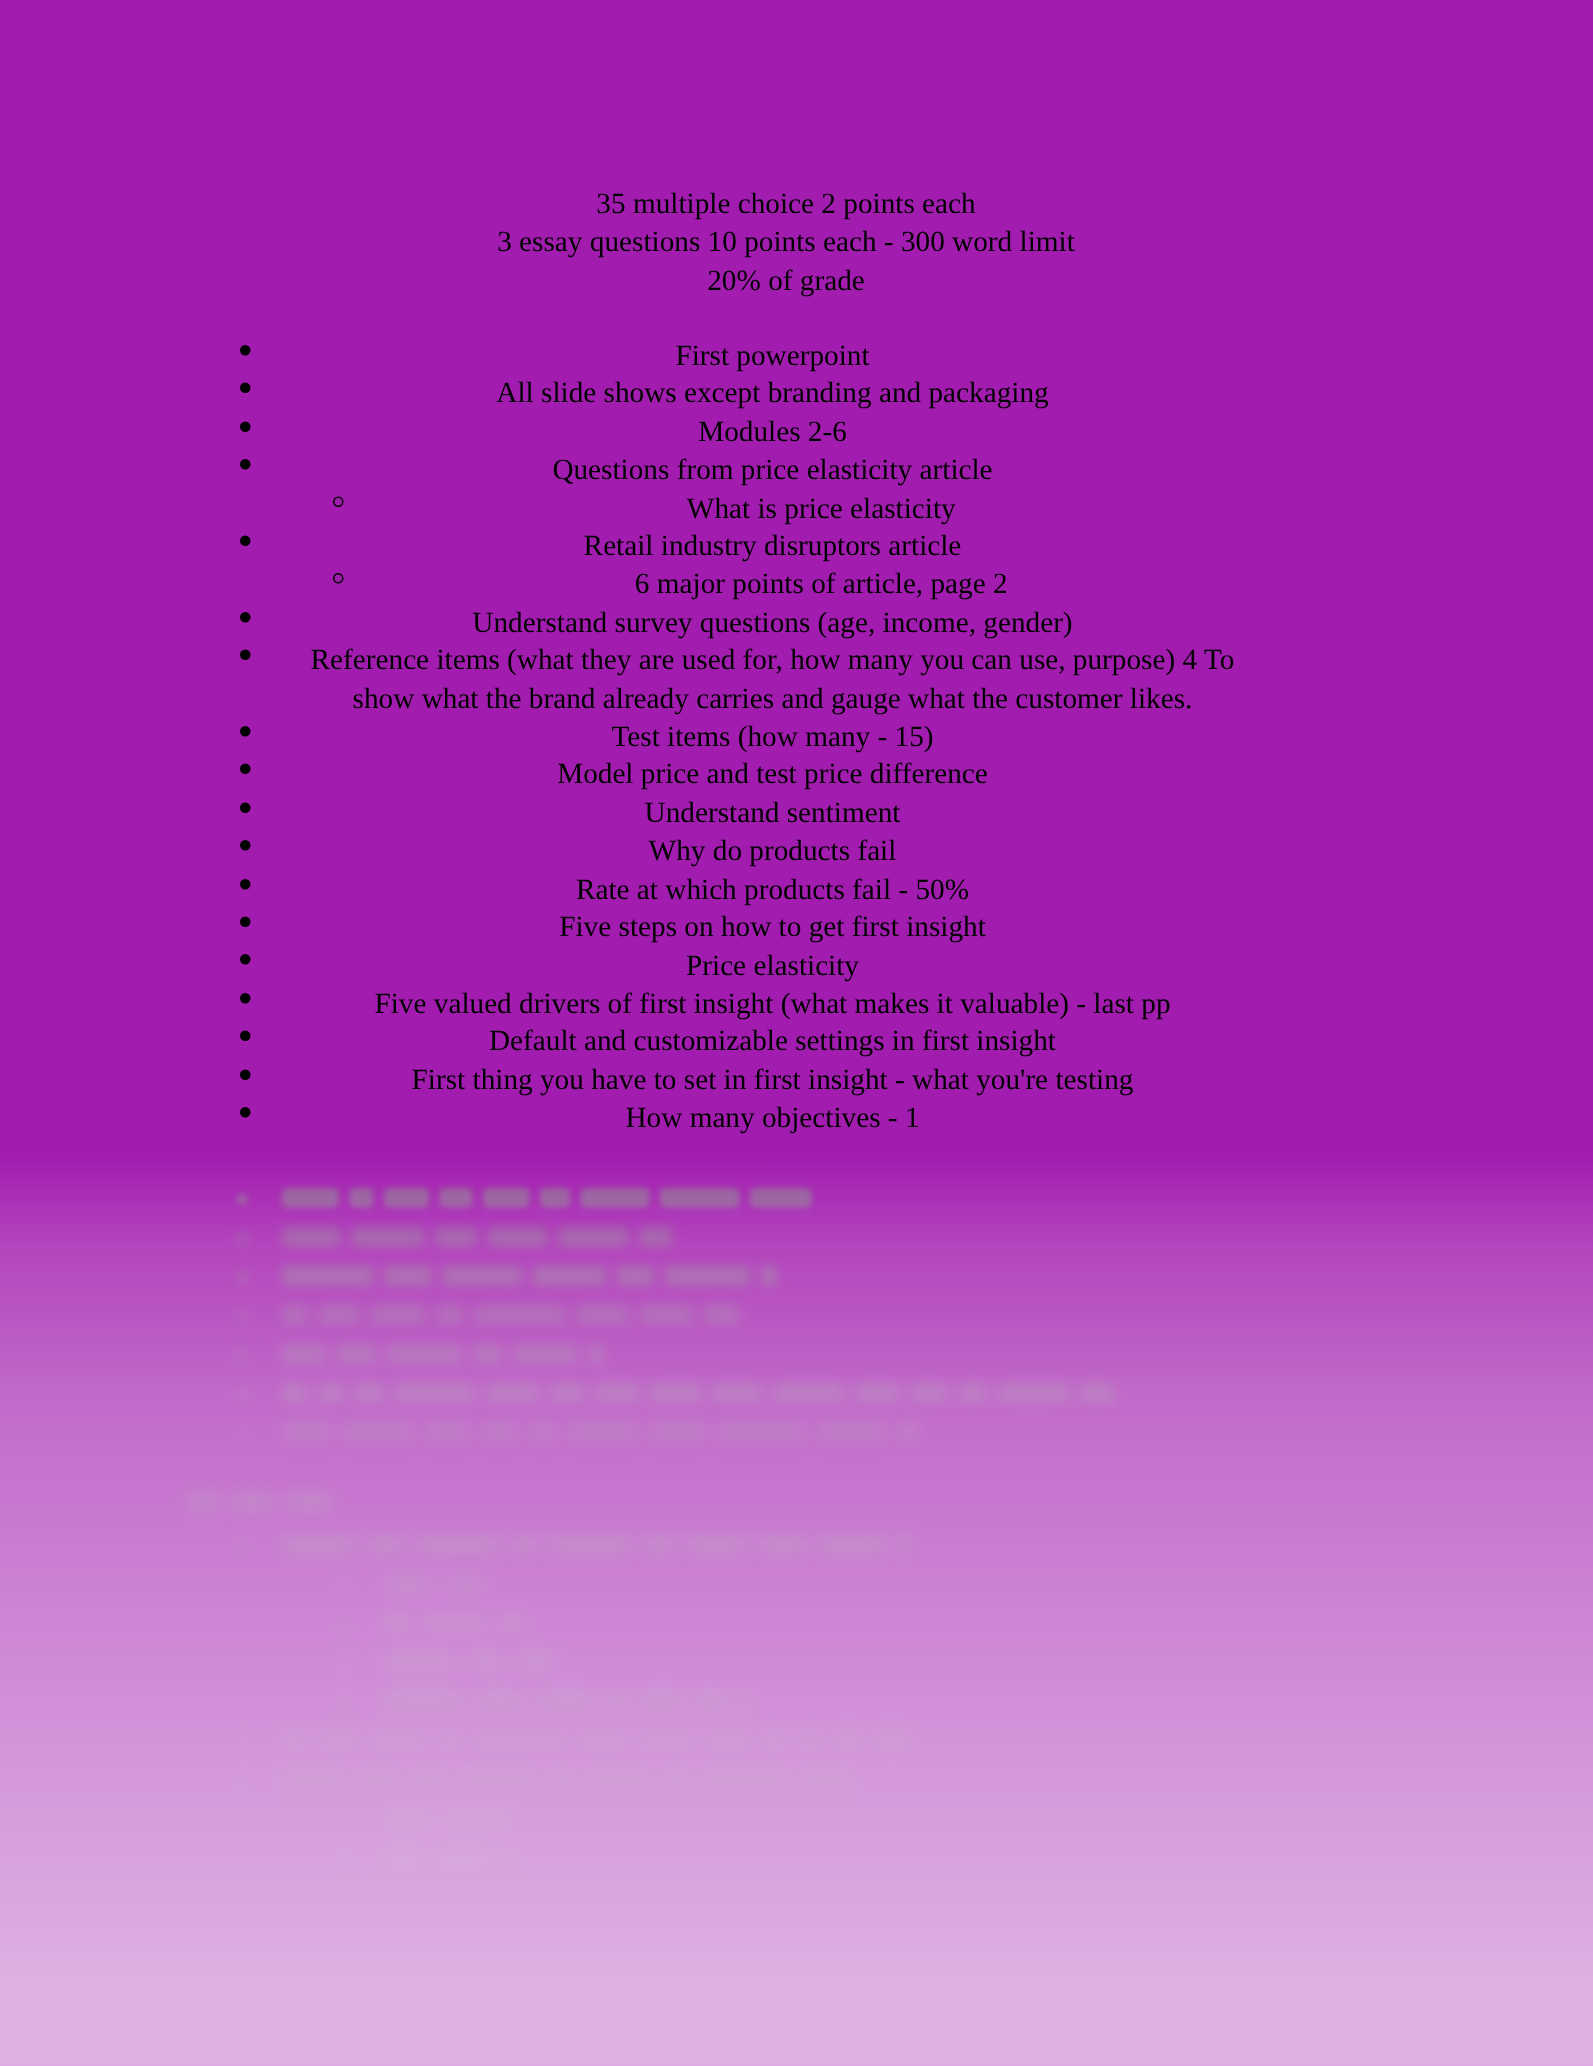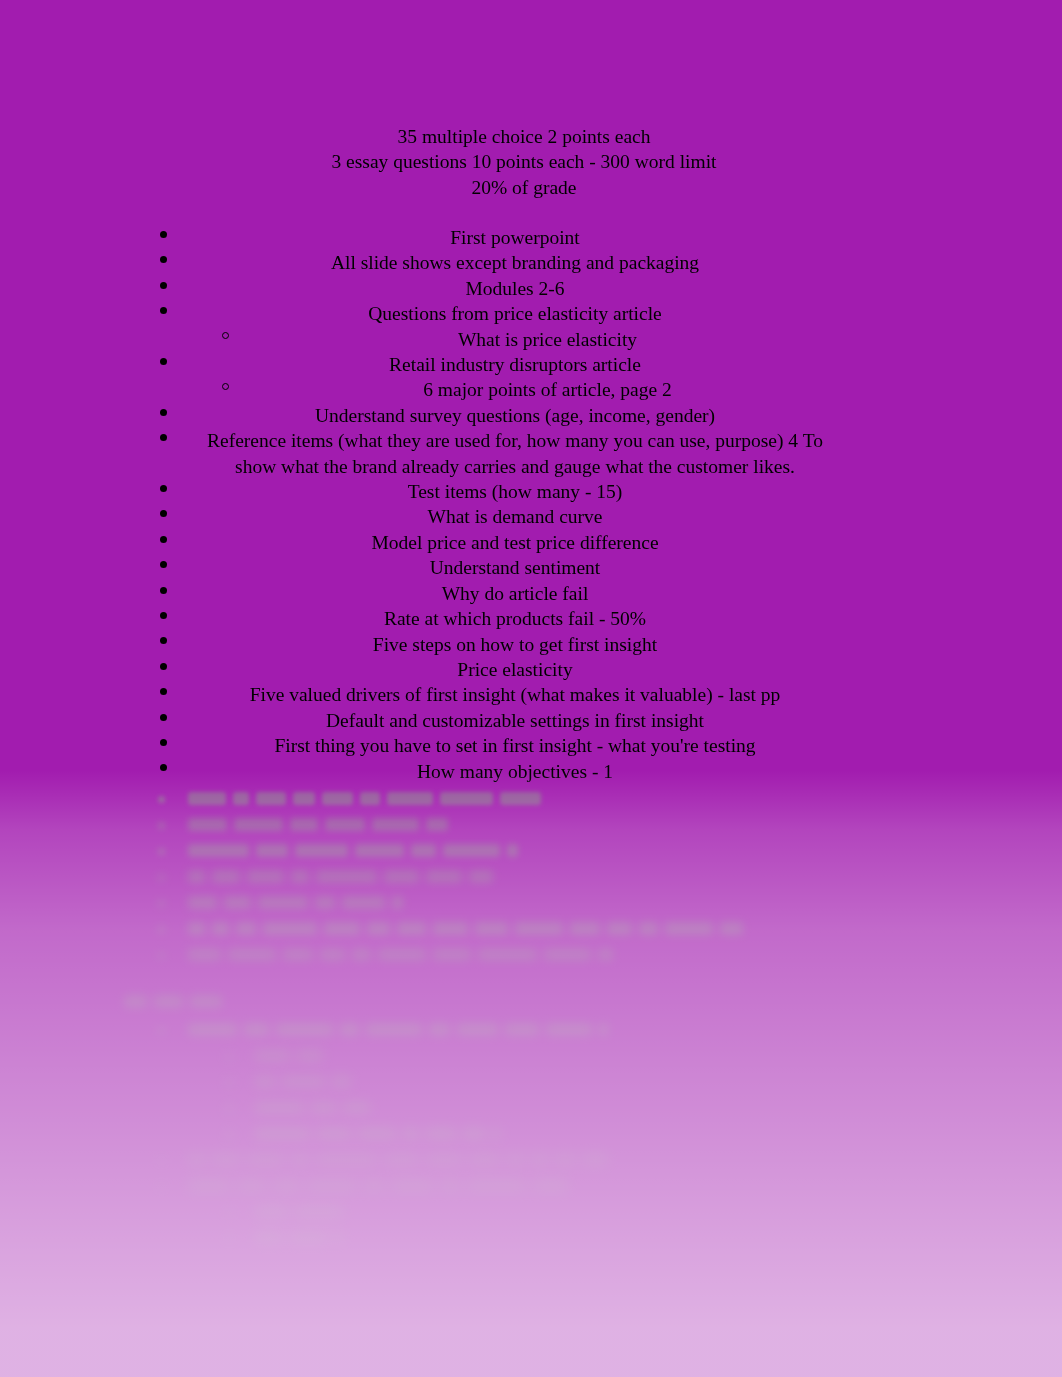--- a/index.html
+++ b/index.html
@@ -192,33 +192,29 @@
       <div class="li lvl1">
         <span class="marker"><span class="disc-glyph"></span></span>
         <span class="txt">Reference items (what they are used for, how many you can use, purpose) 4 To show what the brand already carries and gauge what the customer likes.</span>
       </div>
       <div class="li lvl1">
         <span class="marker"><span class="disc-glyph"></span></span>
         <span class="txt">Test items (how many - 15)</span>
       </div>
       <div class="li lvl1">
         <span class="marker"><span class="disc-glyph"></span></span>
-        <span class="txt">What is demand curve</span>
-      </div>
-      <div class="li lvl1">
-        <span class="marker"><span class="disc-glyph"></span></span>
         <span class="txt">Model price and test price difference</span>
       </div>
       <div class="li lvl1">
         <span class="marker"><span class="disc-glyph"></span></span>
         <span class="txt">Understand sentiment</span>
       </div>
       <div class="li lvl1">
         <span class="marker"><span class="disc-glyph"></span></span>
-        <span class="txt">Why do article fail</span>
+        <span class="txt">Why do products fail</span>
       </div>
       <div class="li lvl1">
         <span class="marker"><span class="disc-glyph"></span></span>
         <span class="txt">Rate at which products fail - 50%</span>
       </div>
       <div class="li lvl1">
         <span class="marker"><span class="disc-glyph"></span></span>
         <span class="txt">Five steps on how to get first insight</span>
       </div>
       <div class="li lvl1">

